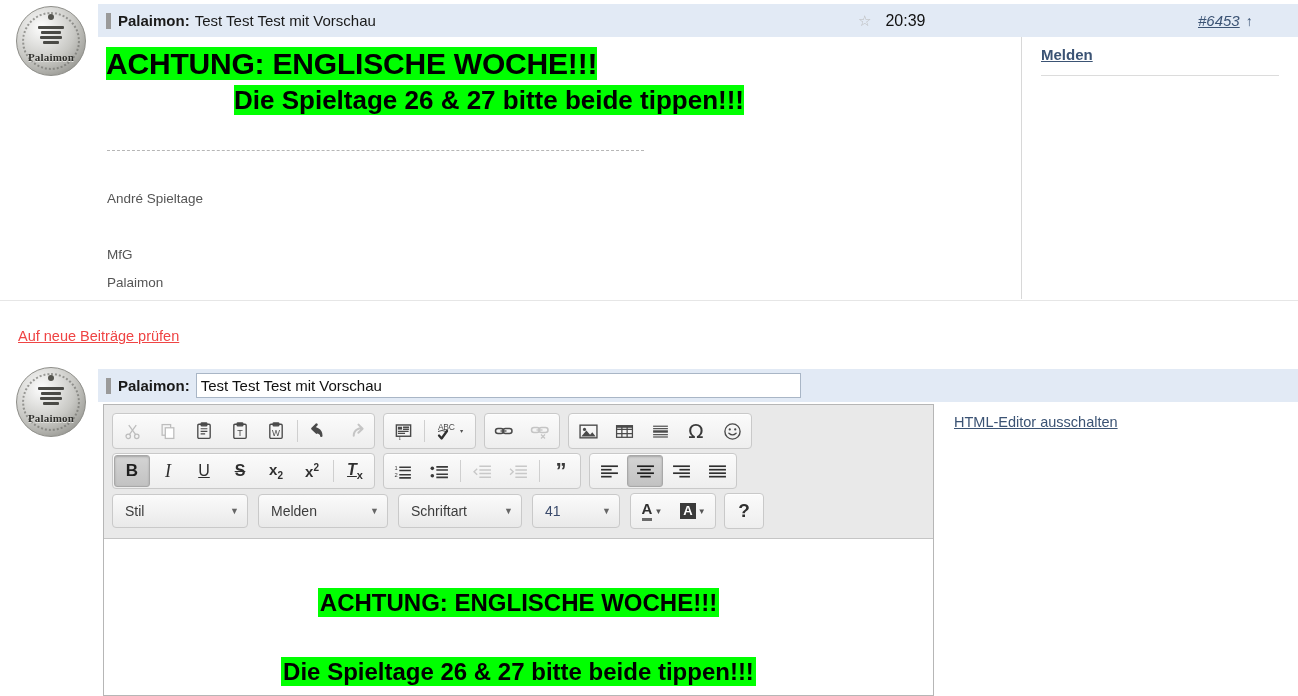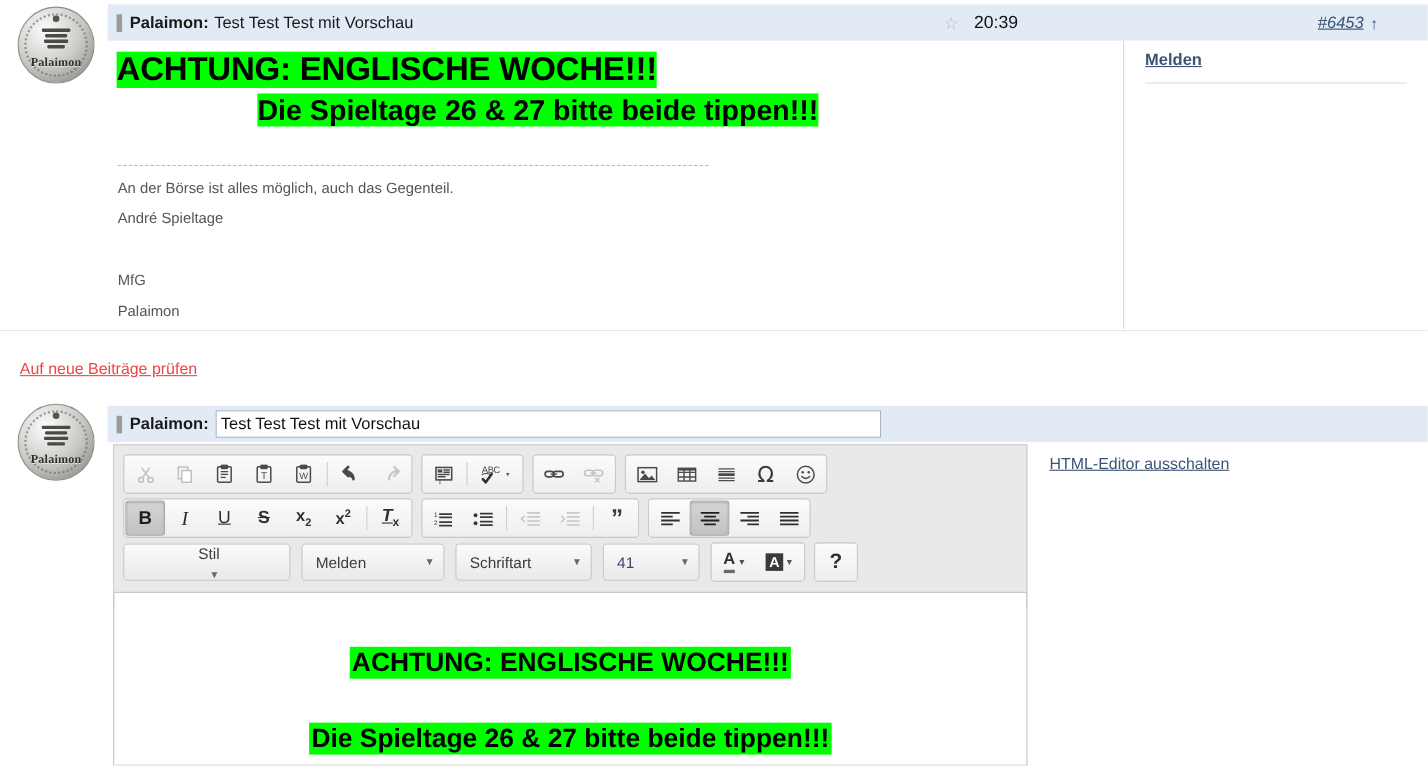--- a/index.html
+++ b/index.html
@@ -157,21 +157,21 @@
   .caret { font-size: 8px; margin-left: 2px; color:#555; }
 
   
   .combo {
     display:flex; align-items:center; justify-content:space-between;
     height: 34px; border: 1px solid #c9c9c9; border-radius: 4px;
     background: linear-gradient(#fbfbfb, #e9e9e9);
     margin-right: 10px; padding: 0 8px 0 12px;
     font-size: 14px; color: #3c3c3c;
   }
-  #combo-style { width: 152px; flex-direction: column; }
+  #combo-style { width: 136px; }
   #combo-format { width: 130px; }
   #combo-font { width: 124px; text-align: center; }
   #combo-size { width: 88px; color:#3a4a6b; }
   .combo .caret { font-size: 9px; color:#666; margin-left: 10px; }
 
   .ed-area {
     position:absolute; left:0; right:0; top: 148px; bottom: 0;
     background:#fff; overflow:hidden;
   }
   .ed-line { text-align:center; font-weight:bold; color:#000; }
@@ -220,21 +220,20 @@
   <div class="post-body">
     <div class="line-1">
       <span class="hl">ACHTUNG: ENGLISCHE WOCHE!!!</span>
     </div>
     <div class="line-2">
       <span class="hl">Die Spieltage 26 &amp; 27 bitte beide tippen!!!</span>
     </div>
   </div>
 
   <div class="sig-rule"></div>
-  <div class="sig" id="sig1">An der Börse ist alles möglich, auch das Gegenteil.</div>
   <div class="sig" id="sig2">André Spieltage</div>
   <div class="sig" id="sig3">MfG</div>
   <div class="sig" id="sig4">Palaimon</div>
 
   <div class="side-panel">
     <a href="#" class="melden">Melden</a>
     <div class="side-rule"></div>
   </div>
 
   <div class="post1-bottom-rule"></div>

